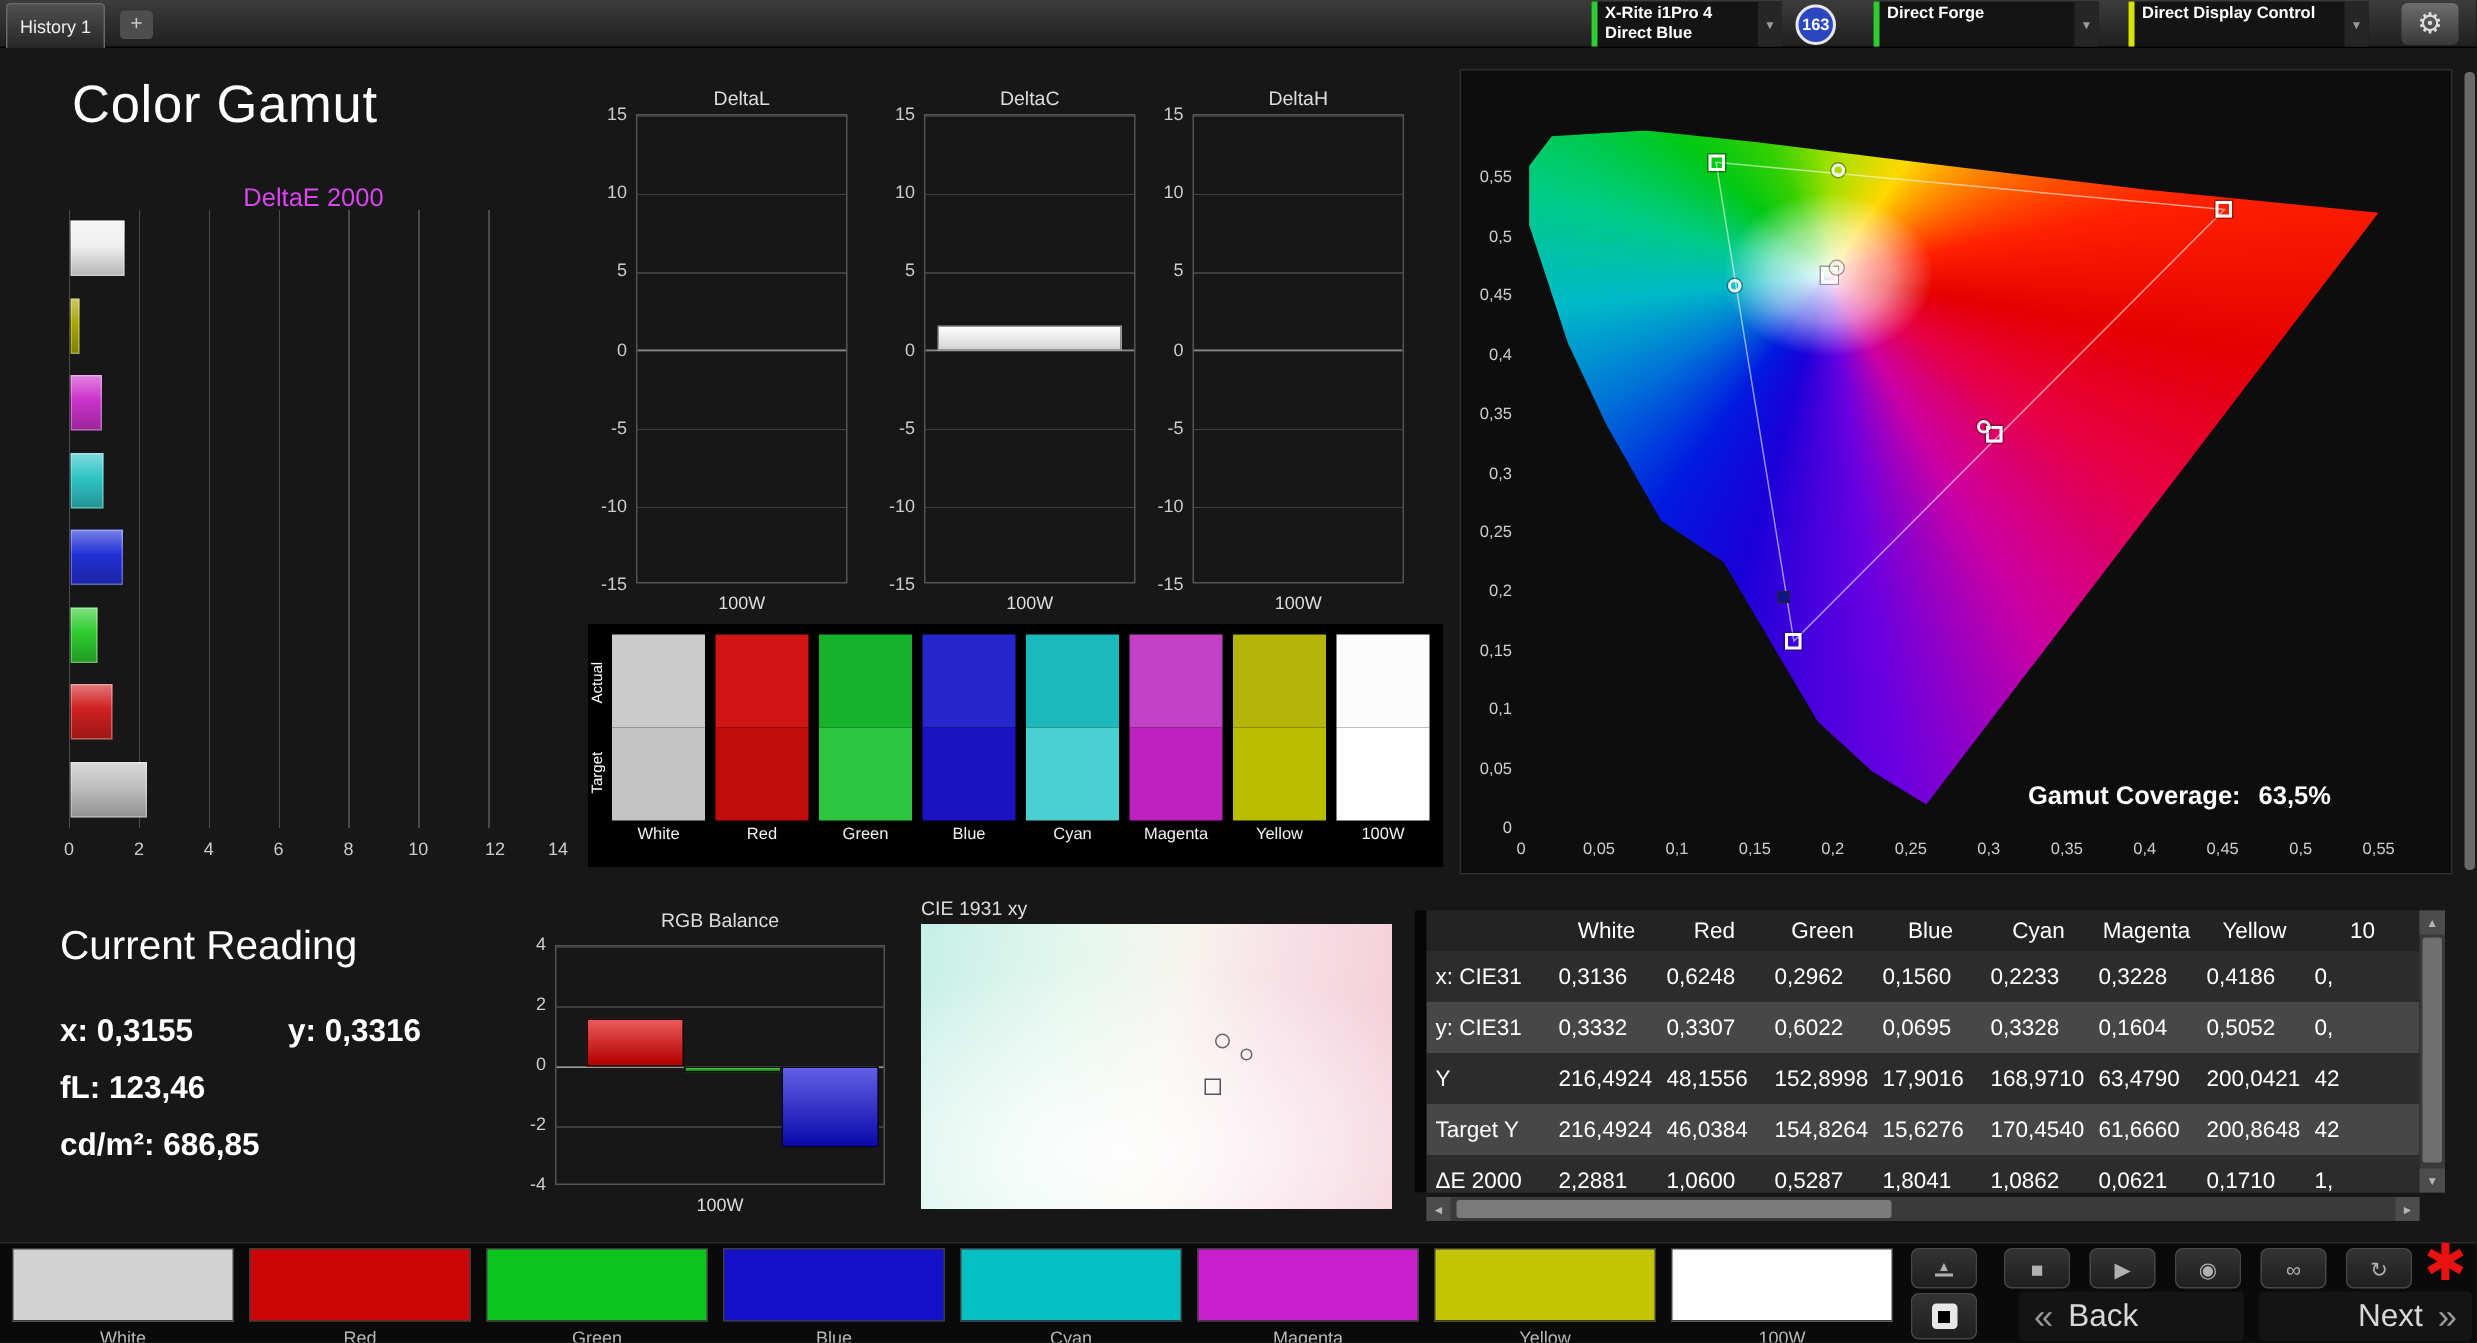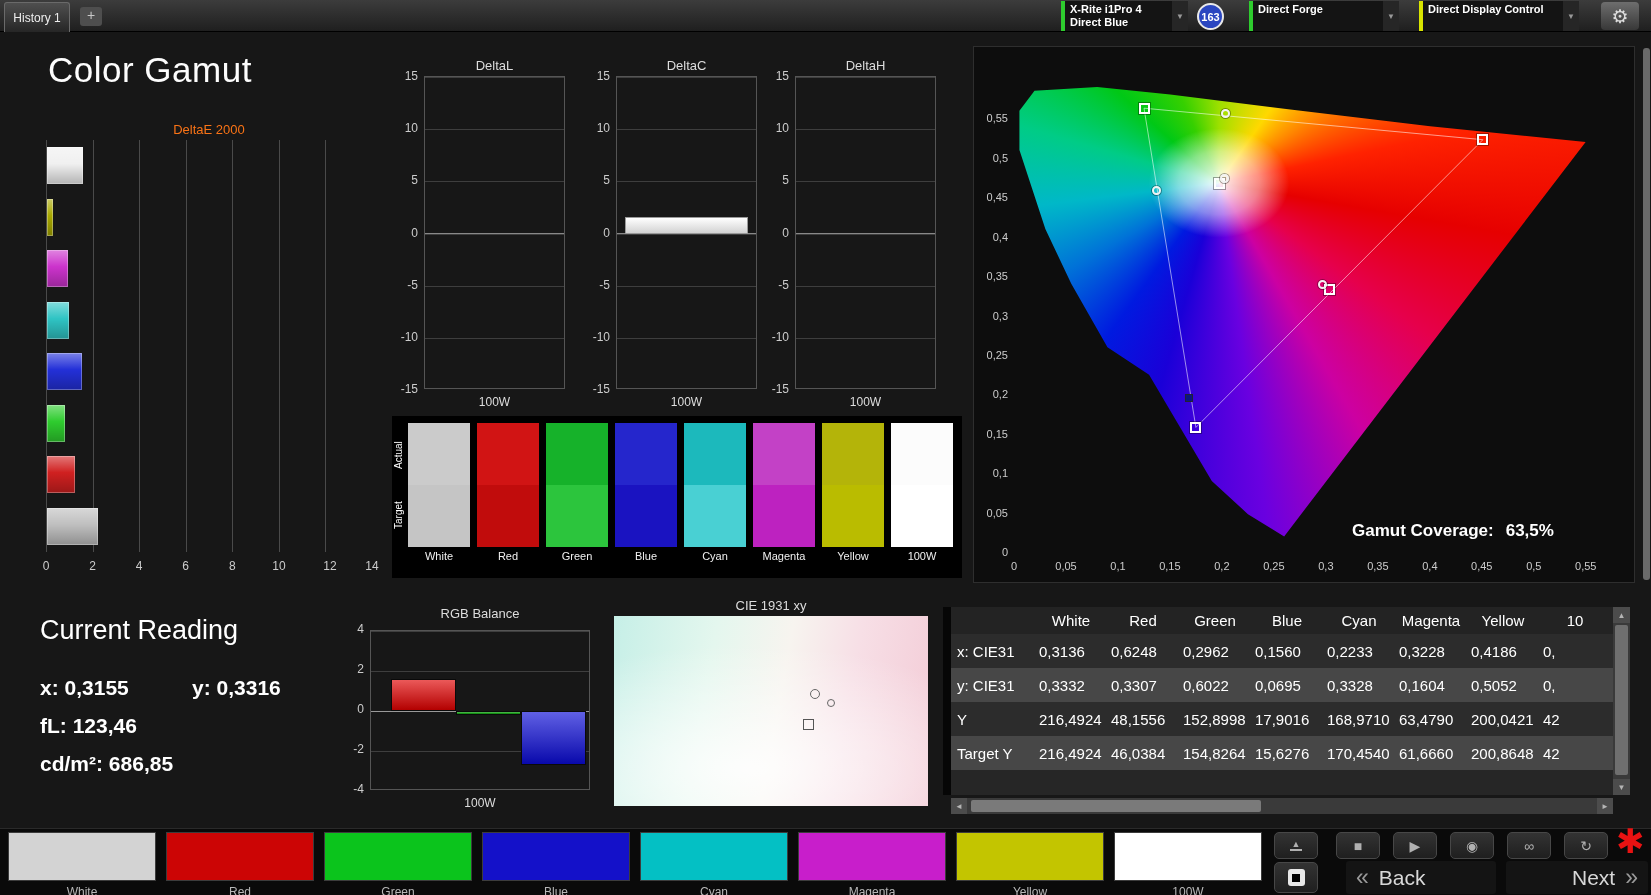--- a/index.html
+++ b/index.html
@@ -15,21 +15,21 @@
 .m-accent{width:4px}
 .m-text{flex:1;padding:2px 5px;font-size:11px;font-weight:bold;line-height:13px;white-space:nowrap;overflow:hidden}
 .m-chev{width:16px;display:flex;align-items:center;justify-content:center;font-size:8px;color:#999;background:#262626}
 .badge{position:absolute;left:1197px;top:3px;width:27px;height:27px;border-radius:50%;background:#2a46c0;border:2px solid #e8e8e8;font-size:11px;font-weight:bold;display:flex;align-items:center;justify-content:center}
 .gearbtn{position:absolute;left:1601px;top:2px;width:38px;height:28px;border-radius:4px;background:linear-gradient(#6e6e6e,#383838);display:flex;align-items:center;justify-content:center;font-size:19px;color:#ddd}
 
 
 .pgtitle{position:absolute;left:48px;top:50px;font-size:35px;color:#fdfdfd;letter-spacing:.5px}
 
 
-.de-title{position:absolute;left:46px;top:122px;width:326px;text-align:center;font-size:13px;color:#f97316}
+.de-title{position:absolute;left:46px;top:122px;width:326px;text-align:center;font-size:17px;color:#d946ef}
 .de-plot{position:absolute;left:46px;top:140px;width:326px;height:412px;background-image:repeating-linear-gradient(to right,#4a4a4a 0,#4a4a4a 1px,transparent 1px,transparent 46.571px)}
 .de-bar{position:absolute;left:1px;height:37px;background-image:linear-gradient(to bottom,rgba(255,255,255,.4),rgba(255,255,255,0) 45%,rgba(0,0,0,.25));box-shadow:inset 0 0 0 1px rgba(255,255,255,.3)}
 .de-xaxis{position:absolute;left:46px;top:559px;width:340px;height:14px}
 .de-xt{position:absolute;width:22px;text-align:center;font-size:12px;color:#ccc}
 
 
 .mini{position:absolute;top:58px;width:175px;height:354px}
 .mini1{left:390px}.mini2{left:582px}.mini3{left:761px}
 .mini-title{position:absolute;left:34px;top:0;width:141px;text-align:center;font-size:13px;color:#ddd}
 .mini-plot{position:absolute;left:34px;top:18px;width:141px;height:313px;border:1px solid #555;background-image:linear-gradient(#888,#888),repeating-linear-gradient(to bottom,#3e3e3e 0,#3e3e3e 1px,transparent 1px,transparent 52.17px);background-size:100% 1px,auto;background-position:0 155.5px,0 0;background-repeat:no-repeat,repeat}
@@ -75,21 +75,21 @@
 .rgb-wrap{position:absolute;left:340px;top:600px;width:280px;height:220px}
 .rgb-title{position:absolute;left:30px;top:6px;width:220px;text-align:center;font-size:13px;color:#ddd}
 .rgb-ylab span{position:absolute;right:2px;font-size:12px;color:#ccc;width:26px;text-align:right}
 .rgb-ylab{position:absolute;left:0;top:0;width:26px;height:100%}
 .rgb-plot{position:absolute;left:30px;top:30px;width:220px;height:160px;border:1px solid #555;background-image:linear-gradient(#999,#999),repeating-linear-gradient(to bottom,#3e3e3e 0,#3e3e3e 1px,transparent 1px,transparent 40px);background-size:100% 1px,auto;background-position:0 79.5px,0 0;background-repeat:no-repeat,repeat}
 .rgb-bar{position:absolute;width:65px;border:1px solid #0a0a0a;background-image:linear-gradient(to bottom,rgba(255,255,255,.35),rgba(0,0,0,.2))}
 .rgb-xlabel{position:absolute;left:30px;top:196px;width:220px;text-align:center;font-size:12px;color:#ddd}
 
 
 .xy-wrap{position:absolute;left:614px;top:596px;width:314px;height:214px}
-.xy-title{position:absolute;left:0;top:2px;width:100%;text-align:center;font-size:13px;color:#ddd}
+.xy-title{position:absolute;left:0;top:2px;width:100%;font-size:13px;color:#ddd}
 .xy-box{position:absolute;left:0;top:20px;width:314px;height:190px;
  background:radial-gradient(140% 100% at 42% 80%,rgba(255,255,255,.85),rgba(255,255,255,0) 65%),
  linear-gradient(100deg,#c6efe7 0%,#e4f7ee 30%,#f7f4ef 52%,#f7dfe6 72%,#f3cbd6 100%)}
 .xy-mk-circle{position:absolute;border:1.5px solid #666;border-radius:50%}
 .xy-mk-square{position:absolute;border:1.5px solid #555}
 
 
 .tbl{position:absolute;left:943px;top:607px;width:670px;height:188px;overflow:hidden;border-left:8px solid #060606;background:#262626}
 .tbl-row{display:flex;height:34px;align-items:center}
 .tbl-head{height:27px;background:#232323}
@@ -409,20 +409,31 @@
     <div class="tbl-row rl">
       <div class="tc-label">Target Y</div>
       <div class="tc">216,4924</div>
       <div class="tc">46,0384</div>
       <div class="tc">154,8264</div>
       <div class="tc">15,6276</div>
       <div class="tc">170,4540</div>
       <div class="tc">61,6660</div>
       <div class="tc">200,8648</div>
       <div class="tc">42</div>
+    </div>
+    <div class="tbl-row rd">
+      <div class="tc-label">ΔE 2000</div>
+      <div class="tc">2,2881</div>
+      <div class="tc">1,0600</div>
+      <div class="tc">0,5287</div>
+      <div class="tc">1,8041</div>
+      <div class="tc">1,0862</div>
+      <div class="tc">0,0621</div>
+      <div class="tc">0,1710</div>
+      <div class="tc">1,</div>
     </div>
   </div>
 <div class="vsb">
   <div class="sb-btn sb-up">▲</div>
   <div class="sb-thumb"></div>
   <div class="sb-btn sb-down">▼</div>
 </div>
 <div class="hsb">
   <div class="sb-btn sb-left">◄</div>
   <div class="sb-thumb"></div>

